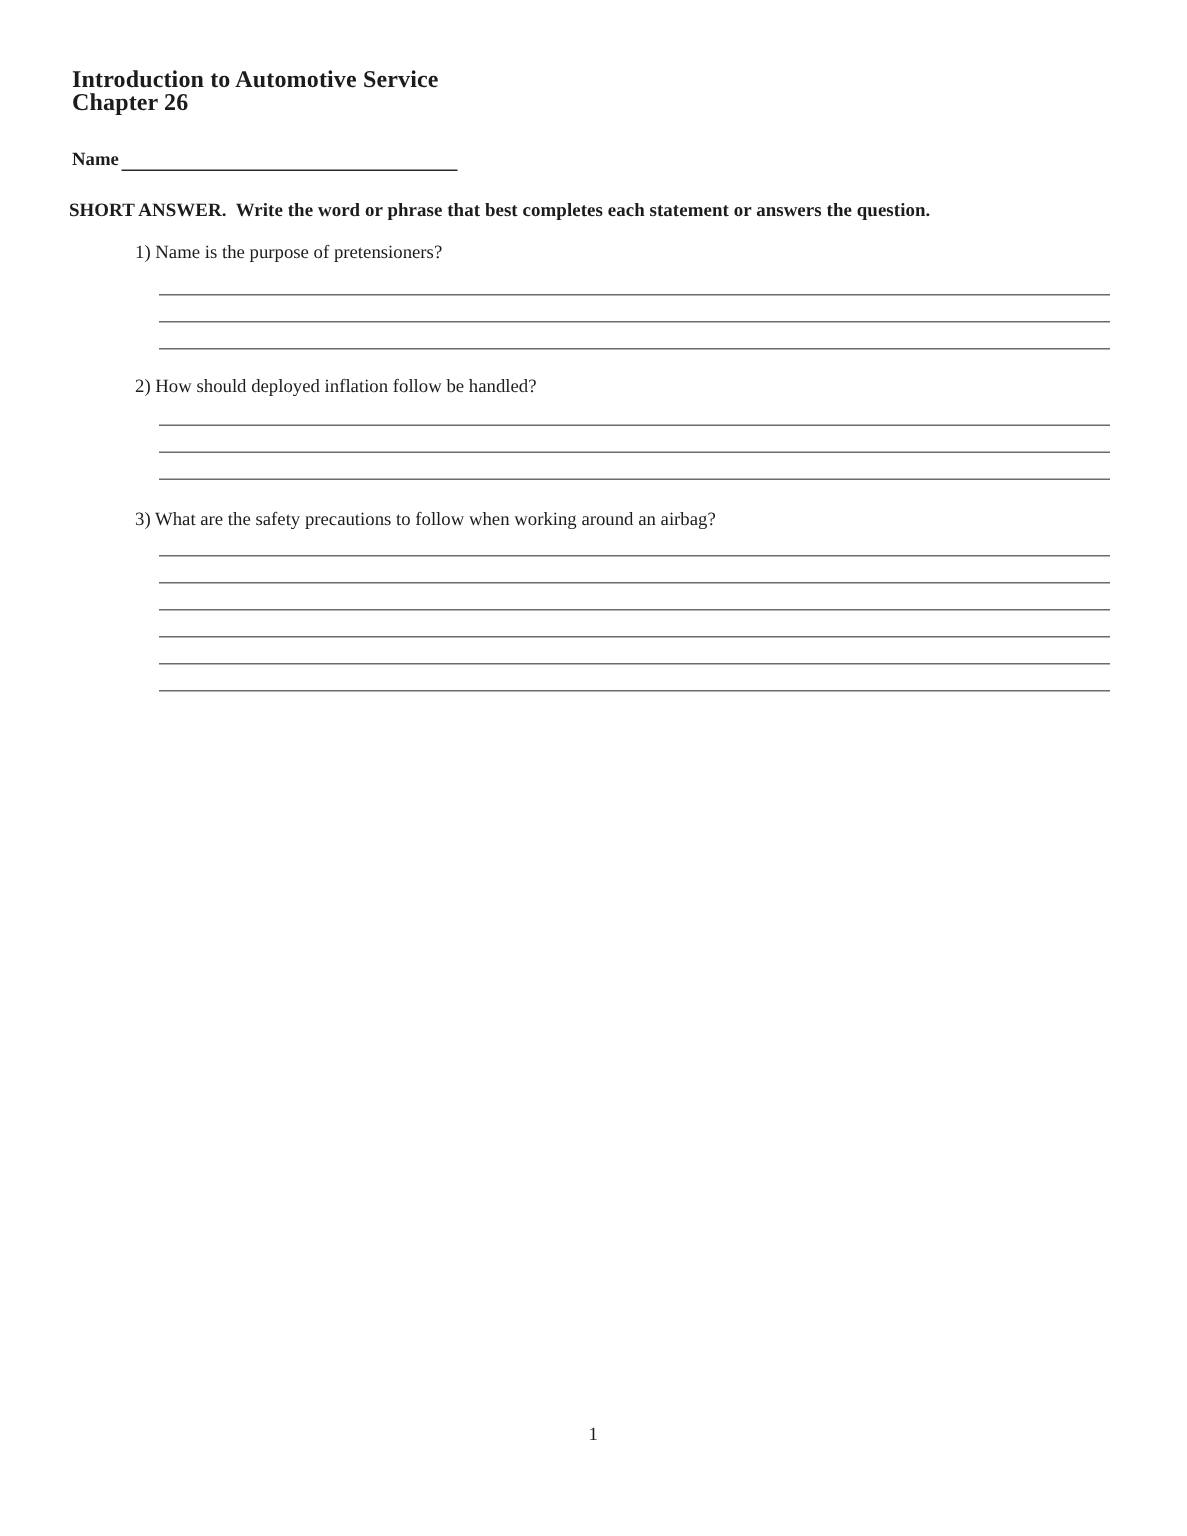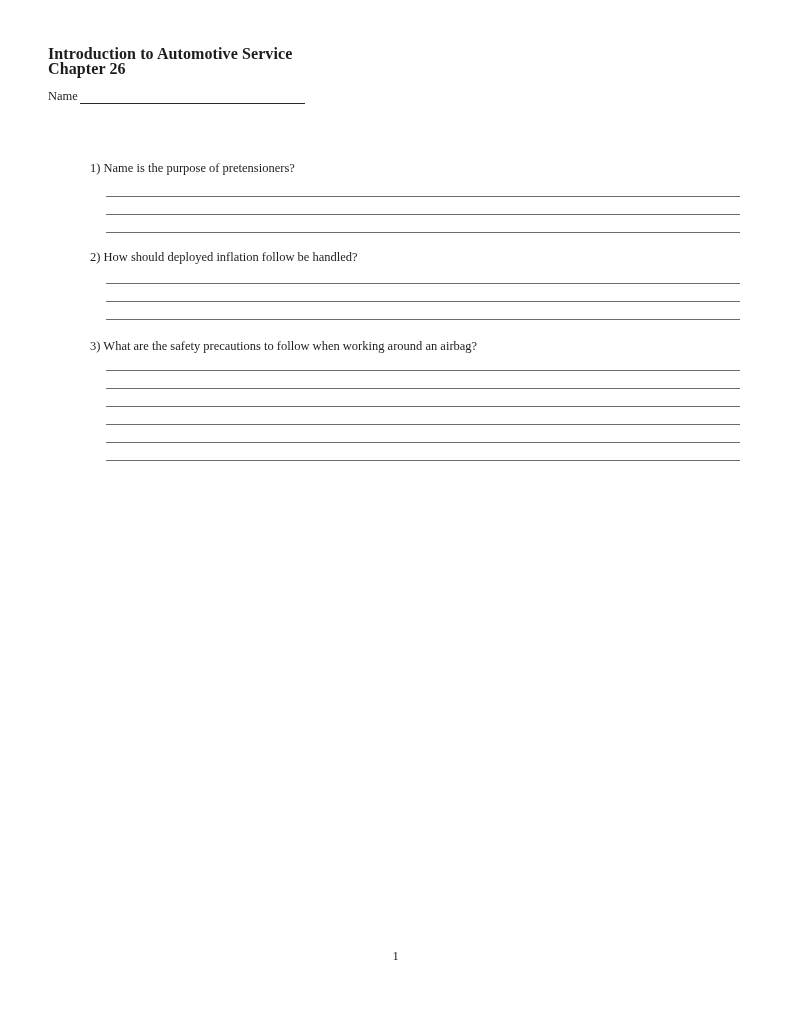--- a/index.html
+++ b/index.html
@@ -21,26 +21,26 @@
     left: 48px;
     top: 47px;
     font-size: 16px;
     line-height: 14.5px;
     font-weight: 600;
     letter-spacing: 0.1px;
   }
   .name-row {
     position: absolute;
     left: 48px;
-    top: 89px;
+    top: 99px;
     width: 257px;
     display: flex;
     align-items: flex-end;
     font-size: 12.5px;
-    font-weight: 400;
+    font-weight: 700;
     height: 15px;
   }
   .name-underline {
     flex: 1;
     border-bottom: 1px solid #2a2a2a;
     height: 14px;
     margin-left: 2px;
   }
   .instruction {
     position: absolute;
@@ -92,20 +92,21 @@
   <div class="doc-header">
     <div>Introduction to Automotive Service</div>
     <div>Chapter 26</div>
   </div>
 
   <div class="name-row">
     <span>Name</span>
     <span class="name-underline"></span>
   </div>
 
+  <div class="instruction">SHORT ANSWER.  Write the word or phrase that best completes each statement or answers the question.</div>
 
   <div class="question q1">
     <div class="q-text"><span>1)</span> <span>Name is the purpose of pretensioners?</span></div>
     <div class="lines">
         <div class="answer-line"></div>
         <div class="answer-line"></div>
         <div class="answer-line"></div>
       </div>
   </div>
 

